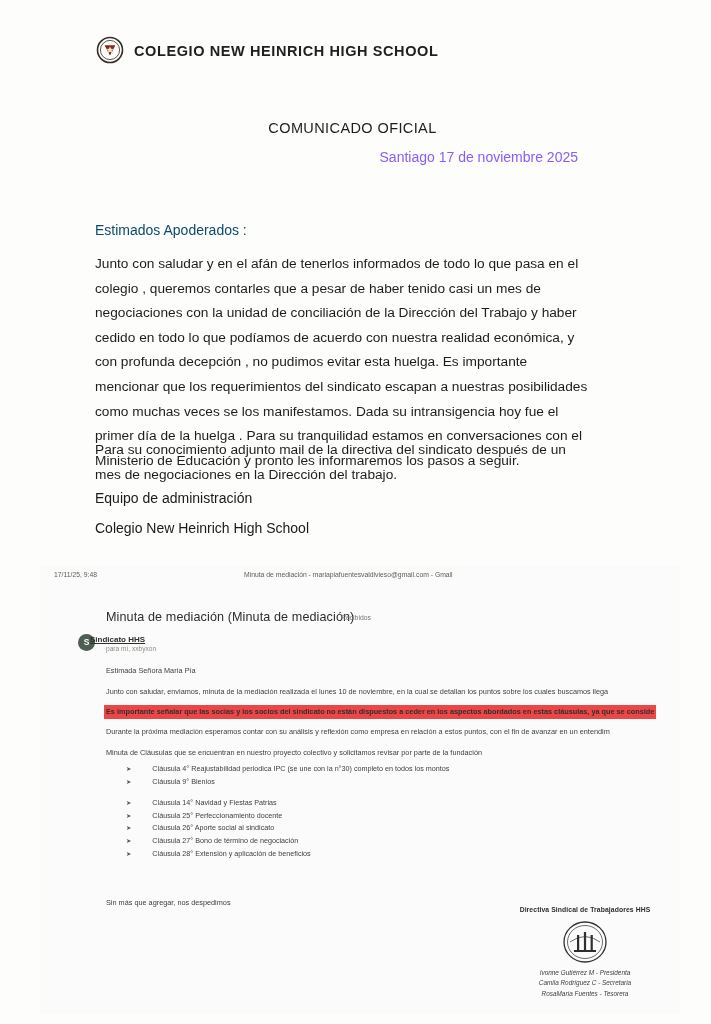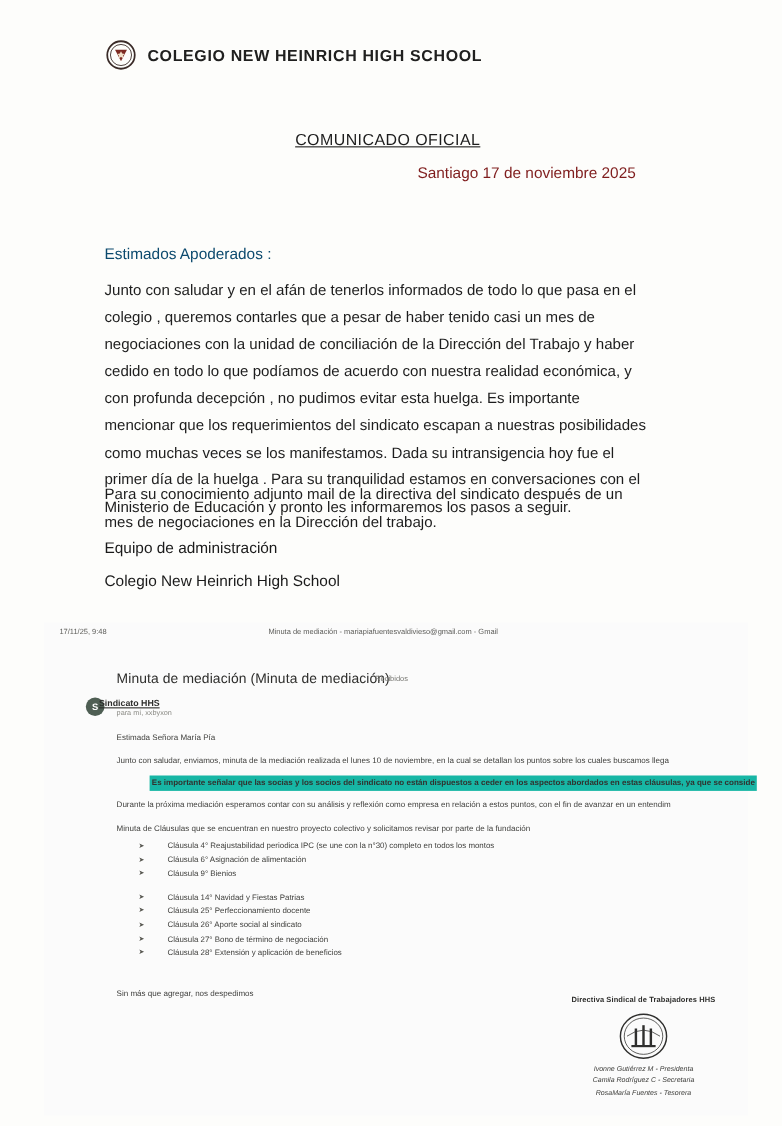--- a/index.html
+++ b/index.html
@@ -48,28 +48,27 @@
   
   .doc-title {
     position: absolute;
     top: 120px;
     left: 0;
     width: 705px;
     text-align: center;
     font-size: 14.5px;
     letter-spacing: 0.4px;
     color: #1d1d1d;
-    text-decoration: underline;
   }
   .place-date {
     position: absolute;
     top: 149px;
     right: 133px;
     font-size: 14px;
-    color: #7f1d1d;
+    color: #8b5cf6;
   }
   .salutation {
     position: absolute;
     top: 222px;
     left: 95px;
     font-size: 14px;
     color: #0c4a6e;
   }
   .para {
     position: absolute;
@@ -161,28 +160,27 @@
     color: #3c3c39;
     white-space: nowrap;
   }
   .m-greet { top: 100px; }
   .m-p1 { top: 121px; }
   .m-high {
     position: absolute;
     top: 139px;
     left: 64px;
     padding: 1.5px 2px 2px 2px;
-    background: #14b8a6;
+    background: #ef4444;
     font-size: 7.3px;
     color: #2f2f2c;
     font-weight: 600;
     white-space: nowrap;
     max-width: 552px;
     overflow: hidden;
-    margin-left: 32px;
   }
   .m-p2 { top: 161px; }
   .m-p3 { top: 182px; text-align: center; }
 
   .clause-list {
     position: absolute;
     left: 86px;
     top: 198px;
     font-size: 7.2px;
     color: #3c3c39;
@@ -275,24 +273,20 @@
     <div class="m-line m-greet">Estimada Señora María Pía</div>
     <div class="m-line m-p1">Junto con saludar, enviamos, minuta de la mediación realizada el lunes 10 de noviembre, en la cual se detallan los puntos sobre los cuales buscamos llega</div>
     <div class="m-high">Es importante señalar que las socias y los socios del sindicato no están dispuestos a ceder en los aspectos abordados en estas cláusulas, ya que se conside</div>
     <div class="m-line m-p2">Durante la próxima mediación esperamos contar con su análisis y reflexión como empresa en relación a estos puntos, con el fin de avanzar en un entendim</div>
     <div class="m-line m-p3">Minuta de Cláusulas que se encuentran en nuestro proyecto colectivo y solicitamos  revisar por parte de la fundación</div>
 
     <div class="clause-list">
       <div class="clause">
         <span class="arrow">➤</span>
         <span>Cláusula 4° Reajustabilidad periodica IPC (se une con la n°30) completo en todos los montos</span>
-      </div>
-      <div class="clause">
-        <span class="arrow">➤</span>
-        <span>Cláusula 6° Asignación de alimentación</span>
       </div>
       <div class="clause">
         <span class="arrow">➤</span>
         <span>Cláusula 9° Bienios</span>
       </div>
 
       <div class="clause-gap"></div>
 
       <div class="clause">
         <span class="arrow">➤</span>

